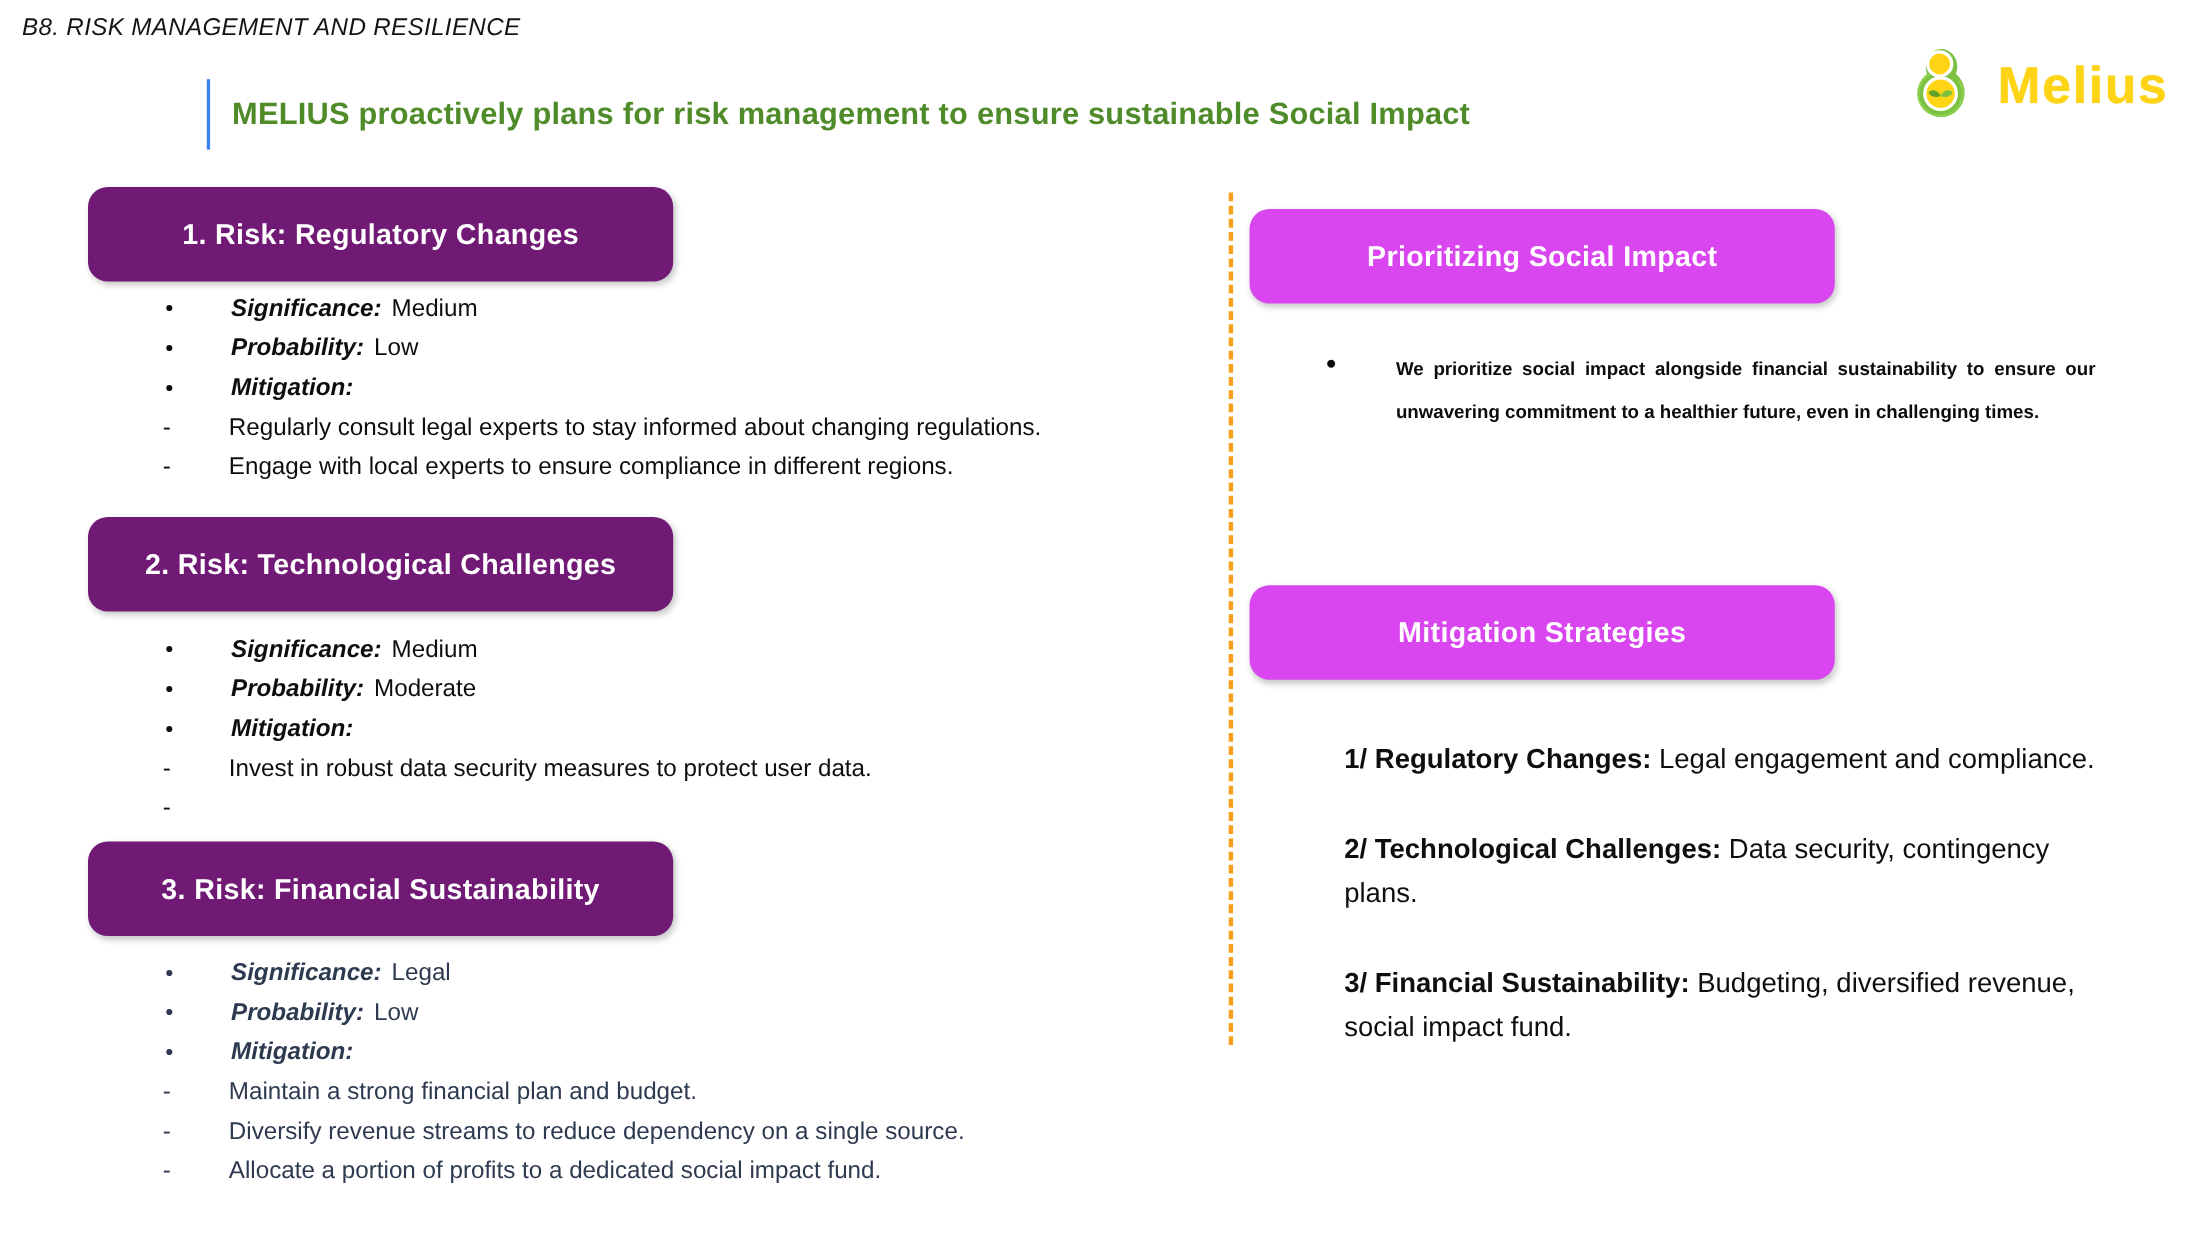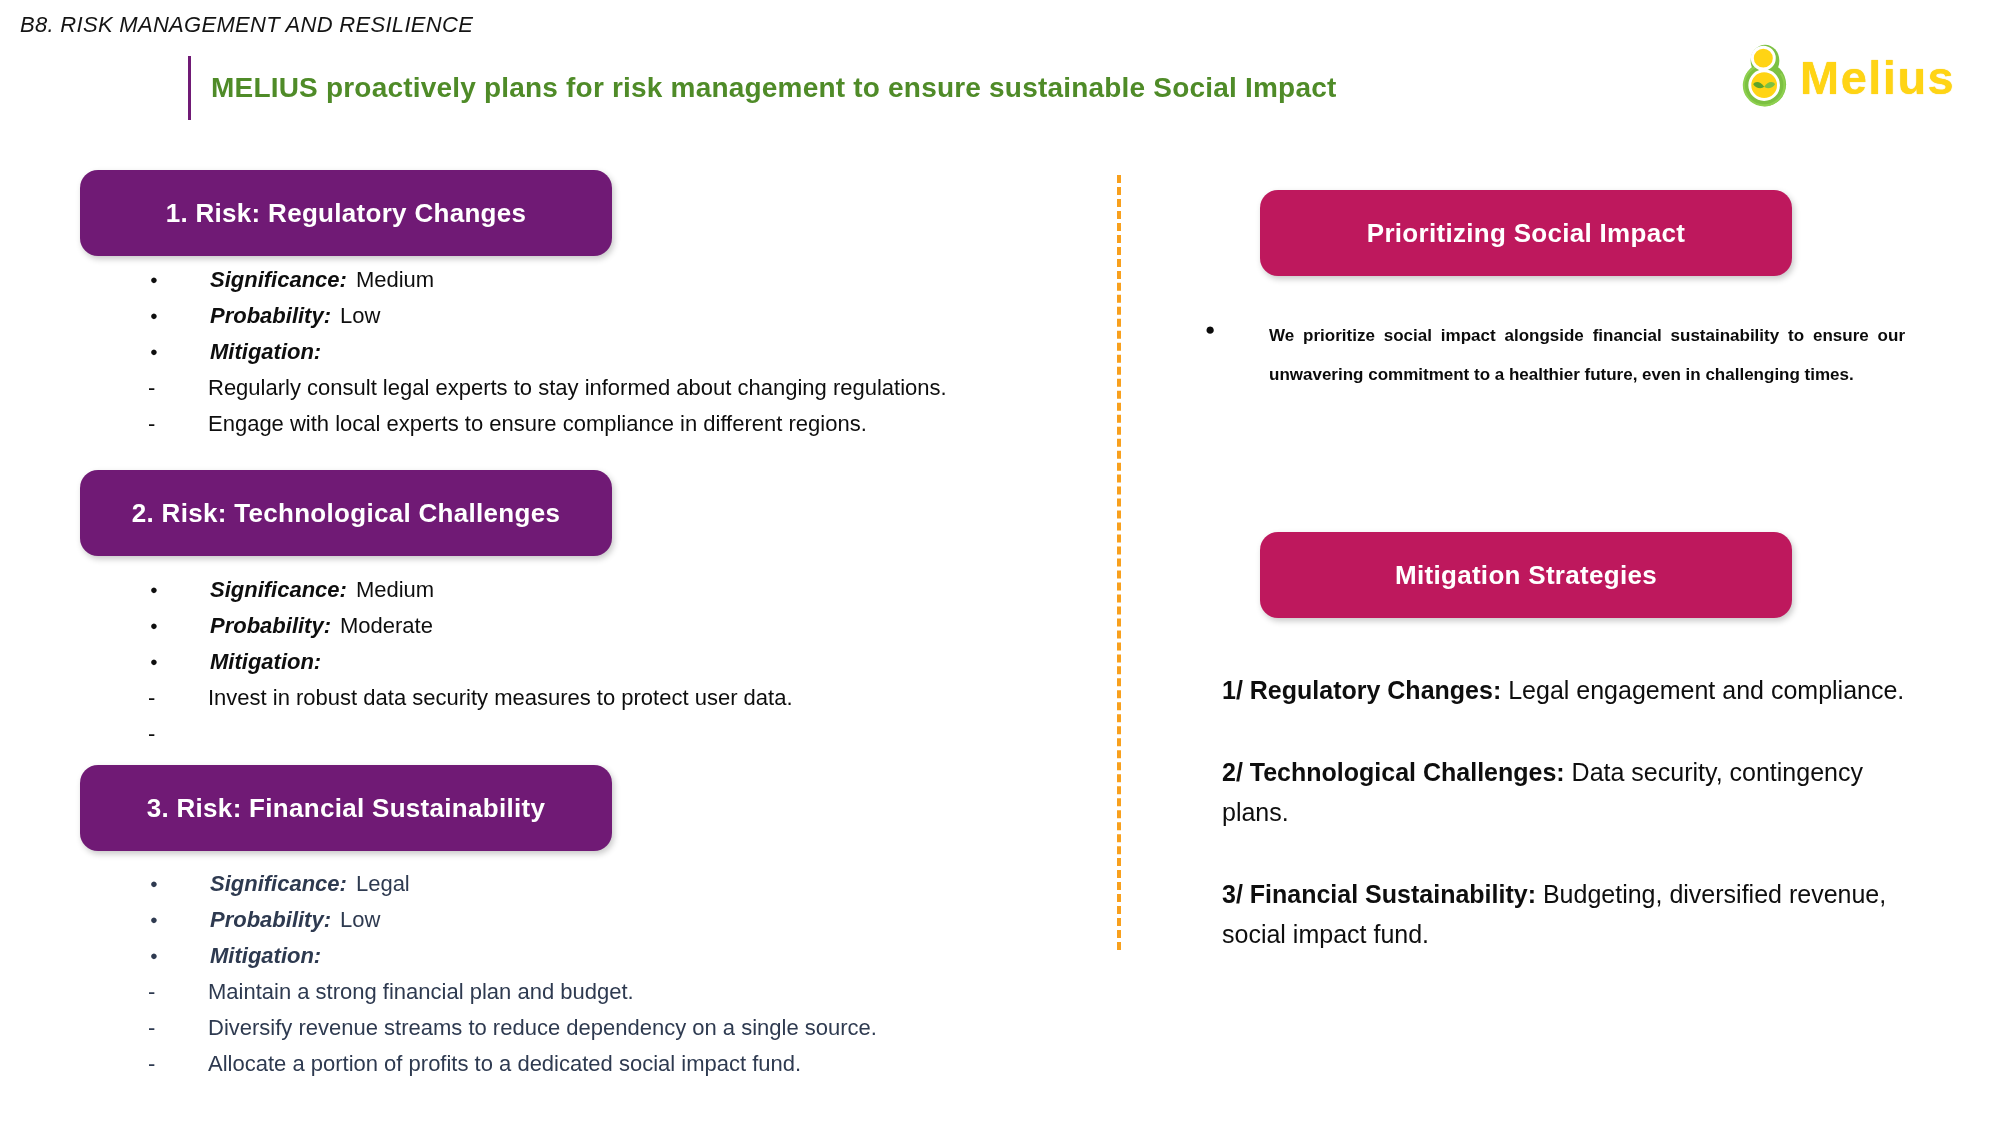--- a/index.html
+++ b/index.html
@@ -2,35 +2,35 @@
 <html><head>
 <meta charset="utf-8">
 <style>
   html,body{margin:0;padding:0;background:#ffffff;}
   .slide{position:relative;width:2000px;height:1125px;background:#ffffff;
          font-family:Liberation Sans, sans-serif;overflow:hidden;padding-left:11px;}
 
   
   .kicker{position:absolute;left:20px;top:12px;font-size:22px;font-style:italic;
           color:#141414;letter-spacing:.3px;}
-  .title-row{position:absolute;left:188px;top:56px;border-left:3px solid #701a75;
+  .title-row{position:absolute;left:188px;top:72px;border-left:3px solid #3b82f6;
              padding:16px 0 16px 20px;}
   .title{font-size:28px;font-weight:bold;color:#4F8B28;letter-spacing:.2px;}
 
   
   .logo{position:absolute;left:1738px;top:38px;display:flex;align-items:center;gap:8px;}
   .logo-text{font-size:47px;font-weight:bold;color:#FFD414;letter-spacing:1.5px;
-             text-shadow:0 0 1px #f0c400;}
+             text-shadow:0 0 1px #f0c400;margin-left:16px;}
 
   
   .pill{position:absolute;width:532px;height:86px;border-radius:18px;display:flex;
         align-items:center;justify-content:center;color:#fff;font-weight:bold;
         font-size:26px;letter-spacing:.3px;box-shadow:2px 3px 6px rgba(0,0,0,.22);}
   .pill.orange{background:#701a75;left:80px;}
-  .pill.green{background:#be185d;left:1260px;}
+  .pill.green{background:#d946ef;left:1136px;}
   #risk1-btn{top:170px}#risk2-btn{top:470px}#risk3-btn{top:765px}
   #social-btn{top:190px}#mitig-btn{top:532px}
 
   
   .rlist{position:absolute;left:140px;width:1000px;font-size:22px;color:#0e0e0e;}
   #list1{top:262px}#list2{top:572px}#list3{top:866px;color:#2E3A50;}
   .row{display:flex;line-height:36px;}
   .marker{flex:0 0 60px;}
   .dot-mark{font-size:13px;padding-left:10px;}
   .dash-mark{padding-left:8px;}

